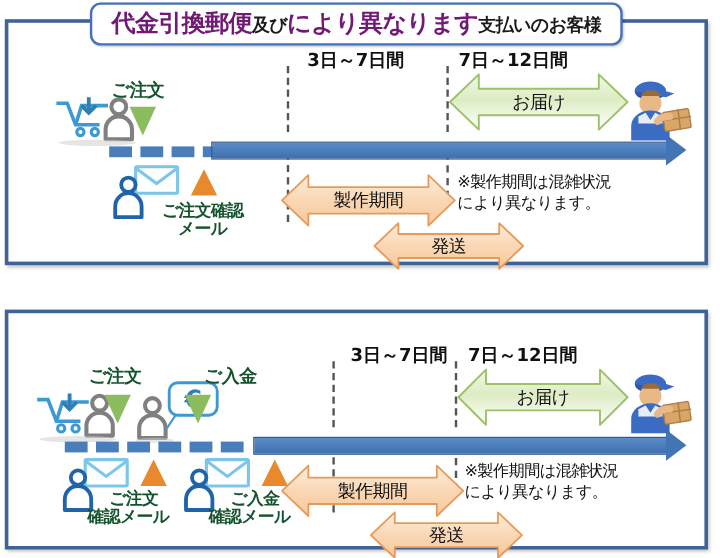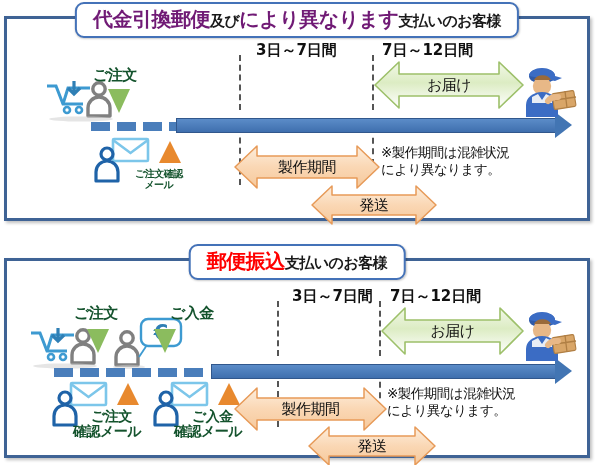--- a/index.html
+++ b/index.html
@@ -161,21 +161,21 @@
         <rect x="20" y="2" width="35" height="22" rx="1"></rect>
         <path d="M20 3 l17.5 13 L55 3"></path>
       </g>
       <g fill="none" stroke="#1f63a8" stroke-width="3.2" stroke-linejoin="round">
         <circle cx="14" cy="17" r="6"></circle>
         <path d="M3 44 v-9 a11 11 0 0 1 22 0 v9 z"></path>
       </g>
     </svg>
   </div>
   <div class="tri-up" style="left:152px;top:122px;"></div>
-  <div class="cap" style="left:128px;top:150px;font-size:10px;">
+  <div class="cap" style="left:128px;top:150px;font-size:14px;">
     <span>ご注文確認</span><br>
     <span style="display:block;text-align:center;">メール</span>
   </div>
 
   <div class="darrow" style="left:366px;top:40px;width:152px;height:52px;">
     <svg width="152" height="52" viewBox="0 0 152 52">
       <defs>
         <linearGradient id="ggrad1" x1="0" y1="0" x2="0" y2="1">
           <stop offset="0" stop-color="#f2f8e8"></stop>
           <stop offset="0.45" stop-color="#dcecc3"></stop>
@@ -230,23 +230,20 @@
         <rect x="33" y="25" width="22" height="16" rx="1.5" transform="rotate(-9 44 33)"></rect>
       </g>
       <path d="M35 33 l21 -3 M45 24 l2 17" stroke="#b07f44" stroke-width="1.3" fill="none"></path>
       <path d="M28 34 a10 8 0 0 1 10 -4" stroke="#e8b887" stroke-width="6" fill="none" stroke-linecap="round"></path>
     </svg>
   </div>
 </div>
 
 <div class="panel" id="panel-2">
 
-  <div class="panel-title">
-    <span class="t-red-sm">郵便振込</span><span class="t-blk">支払いのお客様</span>
-  </div>
 
   <div class="dayslab" style="left:285px;top:26px;">3日～7日間</div>
   <div class="dayslab" style="left:383px;top:26px;">7日～12日間</div>
 
   <div class="vdiv" style="left:270px;top:40px;height:55px;"></div>
   <div class="vdiv" style="left:270px;top:110px;height:56px;"></div>
   <div class="vdiv" style="left:372px;top:40px;height:55px;"></div>
   <div class="vdiv" style="left:372px;top:110px;height:38px;"></div>
 
   <div class="icon" style="left:18px;top:62px;">

